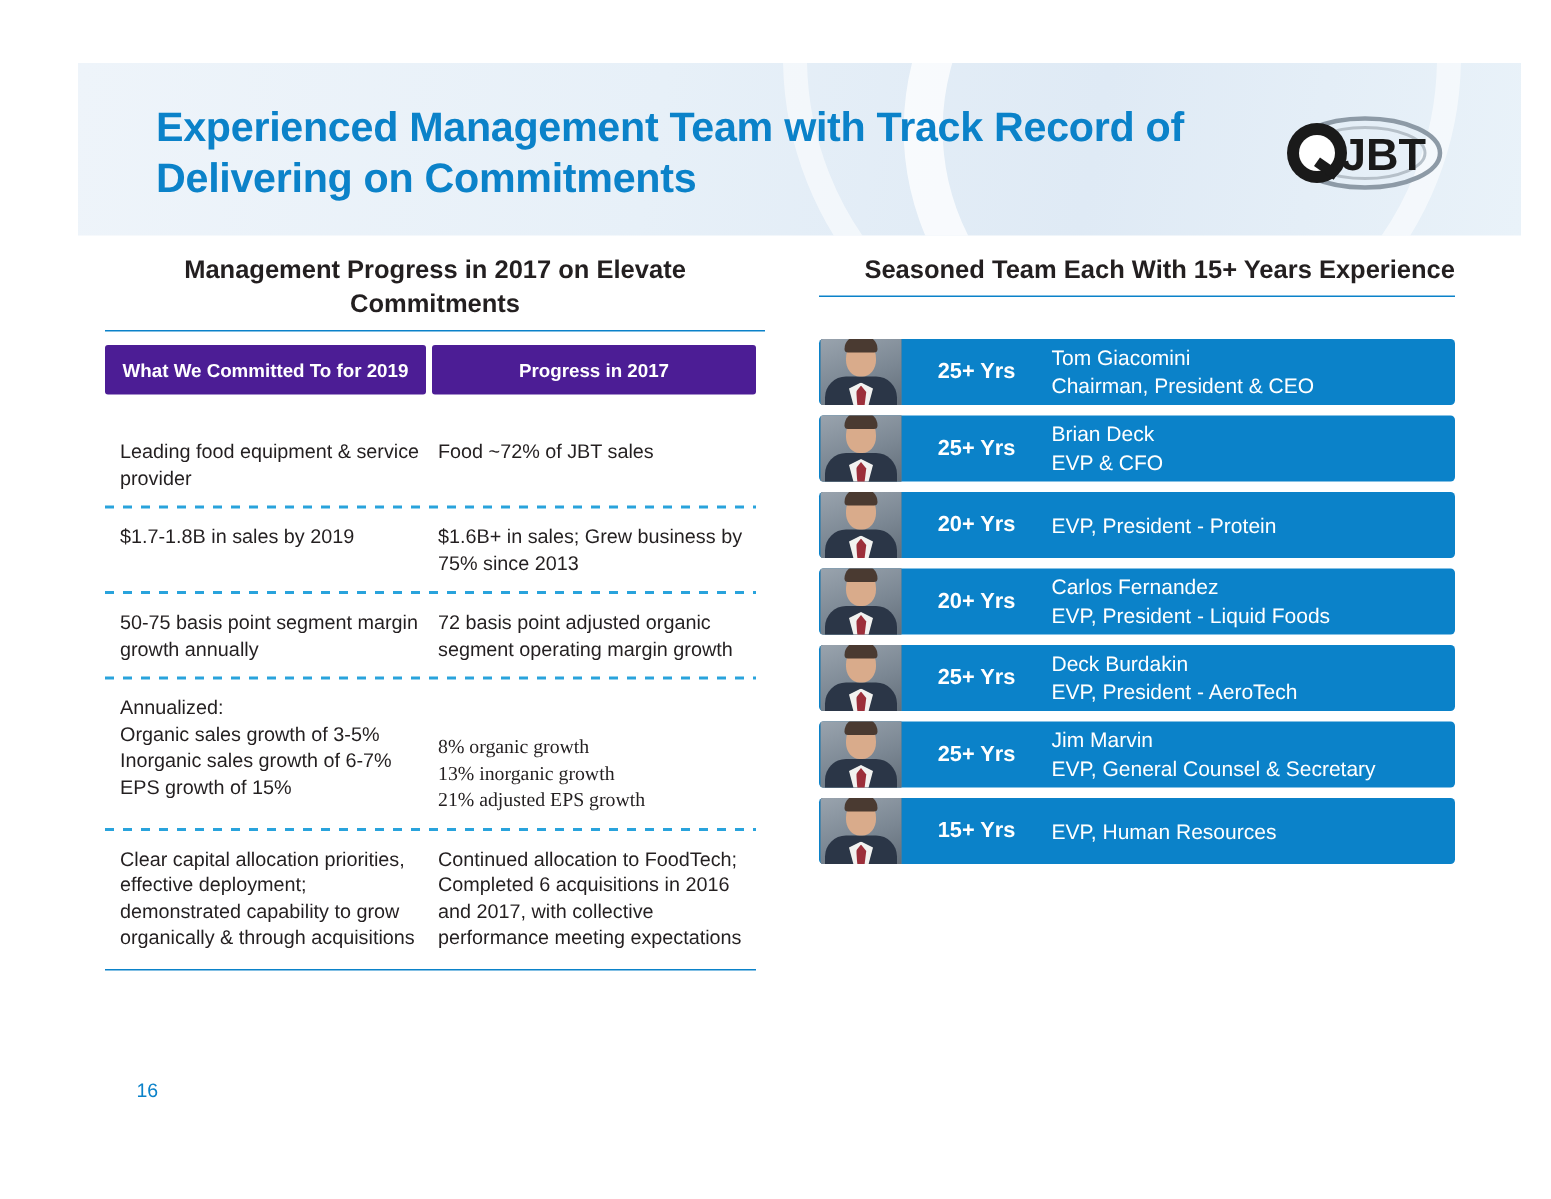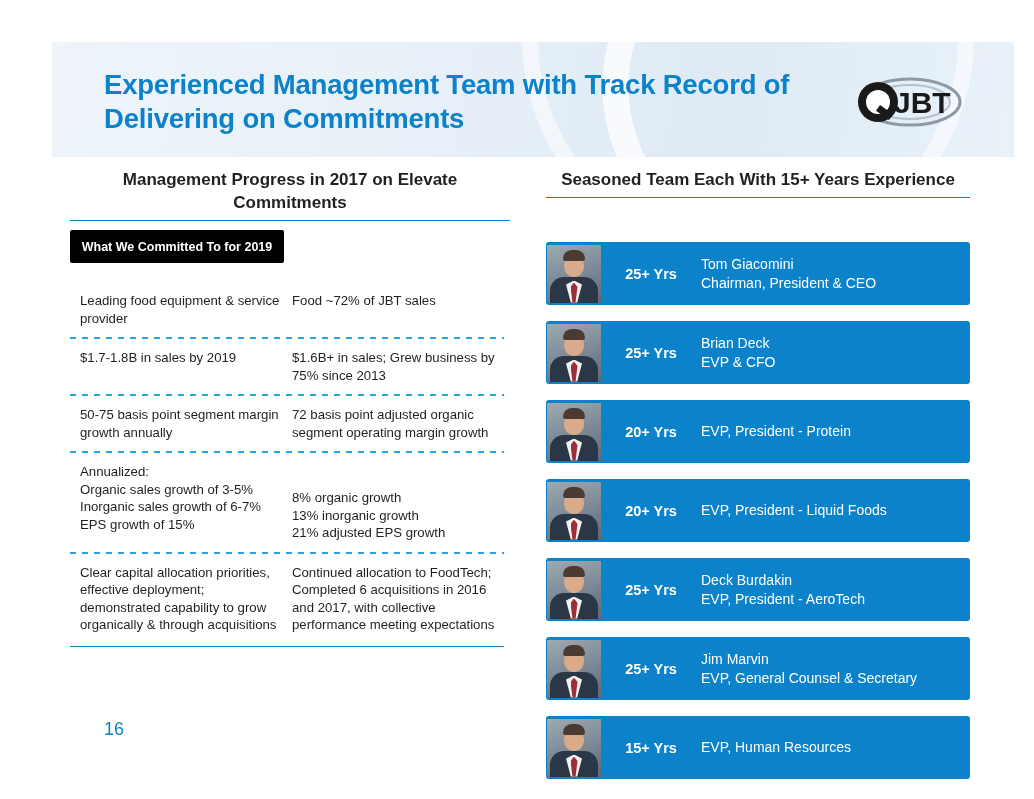--- a/index.html
+++ b/index.html
@@ -81,26 +81,26 @@
     font-size: 17px;
     font-weight: bold;
     color: #231f20;
     line-height: 23px;
   }
   .sect-head .rule {
     margin-top: 6px;
     border-bottom: 1.6px solid #0b82c9;
   }
   #left-head { left: 70px; top: 168px; width: 440px; }
-  #right-head { left: 546px; top: 168px; width: 424px; }
+  #right-head { left: 546px; top: 168px; width: 424px; text-align: right; }
 
   
   .col-head {
     position: absolute;
-    background: #000000;
+    background: #4c1d95;
     color: #ffffff;
     font-size: 12.5px;
     font-weight: bold;
     display: flex;
     align-items: center;
     justify-content: center;
     border-radius: 2px;
     text-align: center;
     padding: 16px 8px;
     box-sizing: border-box;
@@ -136,28 +136,27 @@
 
   
   .people {
     position: absolute;
     left: 546px;
     top: 226px;
     width: 424px;
   }
   .person {
     position: relative;
-    height: 63px;
+    height: 44px;
     margin-bottom: 7px;
     background: #0b82c9;
     border-radius: 3px;
     display: flex;
     align-items: center;
     overflow: hidden;
-    margin-top: 16px;
   }
   .photo {
     width: 54px;
     height: 58px;
     margin: 1px 0 1px 1px;
     flex: 0 0 54px;
     position: relative;
     overflow: hidden;
     background: #6d7a86;
   }
@@ -223,23 +222,23 @@
     font-size: 14px;
     line-height: 19px;
     padding-right: 10px;
   }
   .pinfo .pname { display: block; }
   .pinfo .ptitle { display: block; }
 
   
   .page-num {
     position: absolute;
-    left: 104px;
+    left: 91px;
     top: 719px;
-    font-size: 18px;
+    font-size: 13px;
     color: #0b82c9;
   }
 </style>
 </head>
 <body>
 
 <div class="slide">
 
   <div class="header">
     <div class="swoosh1"></div>
@@ -261,40 +260,41 @@
     <div>Management Progress in 2017 on Elevate Commitments</div>
     <div class="rule"></div>
   </div>
 
   <div class="sect-head" id="right-head">
     <div>Seasoned Team Each With 15+ Years Experience</div>
     <div class="rule"></div>
   </div>
 
   <div class="col-head" id="col-head-0">What We Committed To for 2019</div>
+  <div class="col-head" id="col-head-1">Progress in 2017</div>
 
   <div class="table-body">
     <div class="trow">
       <div class="tcell a">Leading food equipment &amp; service provider</div>
       <div class="tcell b">Food ~72% of JBT sales</div>
     </div>
     <div class="trow">
       <div class="tcell a">$1.7-1.8B in sales by 2019</div>
       <div class="tcell b">$1.6B+ in sales; Grew business by 75% since 2013</div>
     </div>
     <div class="trow">
       <div class="tcell a">50-75 basis point segment margin growth annually</div>
       <div class="tcell b">72 basis point adjusted organic segment operating margin growth</div>
     </div>
     <div class="trow">
       <div class="tcell a" style="white-space:pre-line;">Annualized:
 Organic sales growth of 3-5%
 Inorganic sales growth of 6-7%
 EPS growth of 15%</div>
-      <div class="tcell b" style="white-space:pre-line; padding-top:26px;">8% organic growth
+      <div class="tcell b" style="white-space:pre-line; padding-top:26px;font-family:Liberation Serif, serif;">8% organic growth
 13% inorganic growth
 21% adjusted EPS growth</div>
     </div>
     <div class="trow last">
       <div class="tcell a">Clear capital allocation priorities, effective deployment; demonstrated capability to grow organically &amp; through acquisitions</div>
       <div class="tcell b">Continued allocation to FoodTech; Completed 6 acquisitions in 2016 and 2017, with collective performance meeting expectations</div>
     </div>
   </div>
 
   <div class="people">
@@ -350,20 +350,21 @@
       <div class="photo">
         <div class="bg"></div>
           <div class="body"></div>
           <div class="shirt"></div>
           <div class="tie"></div>
           <div class="head"></div>
           <div class="hair"></div>
       </div>
       <div class="years">20+ Yrs</div>
       <div class="pinfo">
+        <span class="pname">Carlos Fernandez</span>
         <span class="ptitle">EVP, President - Liquid Foods</span>
       </div>
     </div>
 
     <div class="person">
       <div class="photo">
         <div class="bg"></div>
           <div class="body"></div>
           <div class="shirt"></div>
           <div class="tie"></div>

